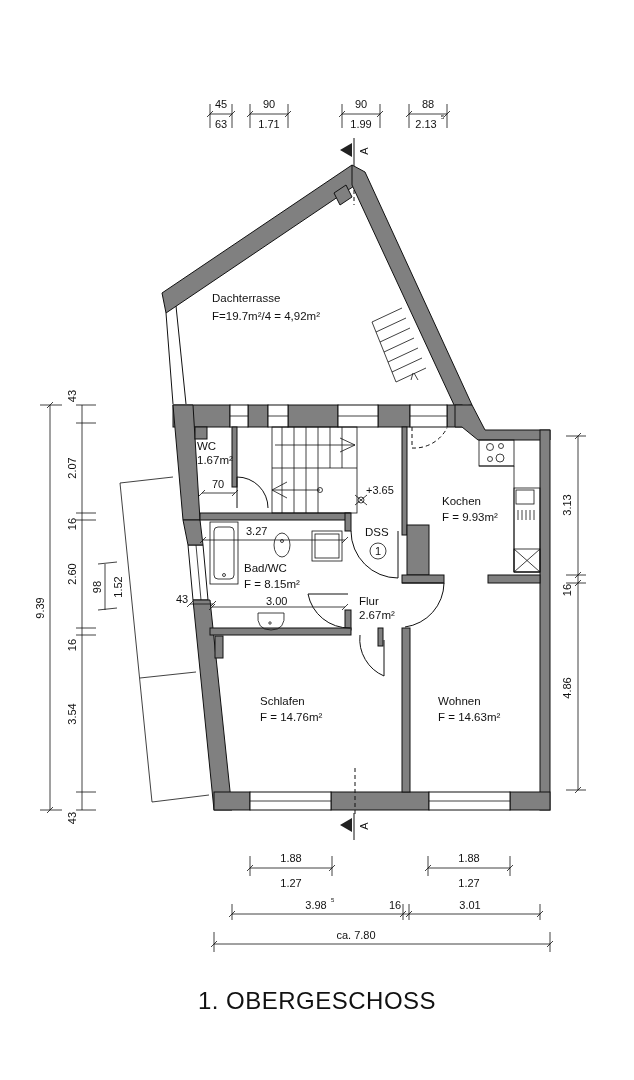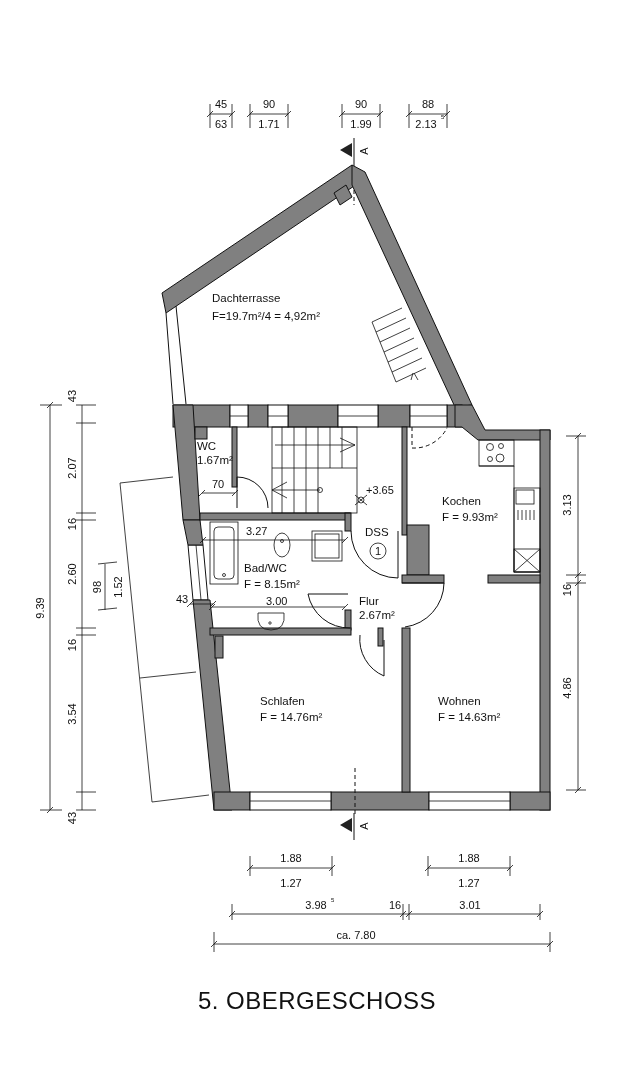--- a/index.html
+++ b/index.html
@@ -389,13 +389,13 @@
 
     <line class="thin" x1="214" y1="944" x2="550" y2="944"></line>
     <line class="thin" x1="214" y1="932" x2="214" y2="952"></line>
     <line class="thin" x1="550" y1="932" x2="550" y2="952"></line>
     <line class="thin" x1="211" y1="947" x2="217" y2="941"></line>
     <line class="thin" x1="547" y1="947" x2="553" y2="941"></line>
     <text class="dim" x="356" y="939" text-anchor="middle">ca. 7.80</text>
   </g>
 </svg>
 
-<div class="title">5. OBERGESCHOSS</div>
+<div class="title">1. OBERGESCHOSS</div>
 
 </body></html>

